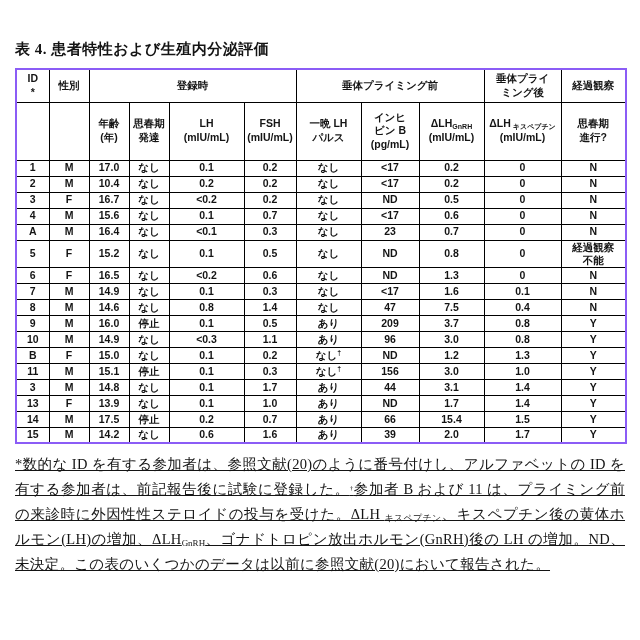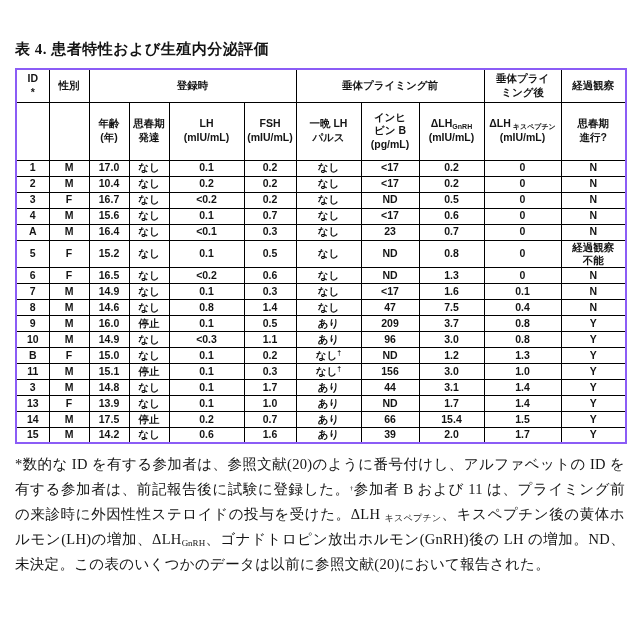--- a/index.html
+++ b/index.html
@@ -29,21 +29,21 @@
   thead th{font-size:10.5px;font-weight:700;line-height:1.3;}
   tr.h1 th{height:33px;}
   tr.h2 th{height:47px;}
   tbody td{font-size:10.5px;font-weight:600;height:16px;line-height:1.25;padding:0 2px;}
   sub{font-size:7px;vertical-align:-2px;letter-spacing:0;}
   sup{font-size:7px;vertical-align:4px;}
   .sub-kp{margin-left:2px;}
   .footnote{
     font-family:"Liberation Serif","DejaVu Serif",serif;
     font-size:14.5px;line-height:1.72;letter-spacing:0.3px;
-    text-align:justify;margin:8px 0 0 0;width:610px;
+    text-align:justify;margin:8px 0 0 0;width:610px;text-decoration:underline;
   }
   .footnote sub{font-size:9px;}
 </style>
 </head>
 <body>
 
 <div class="page">
 
   <h1 class="title">表 4. 患者特性および生殖内分泌評価</h1>
 

